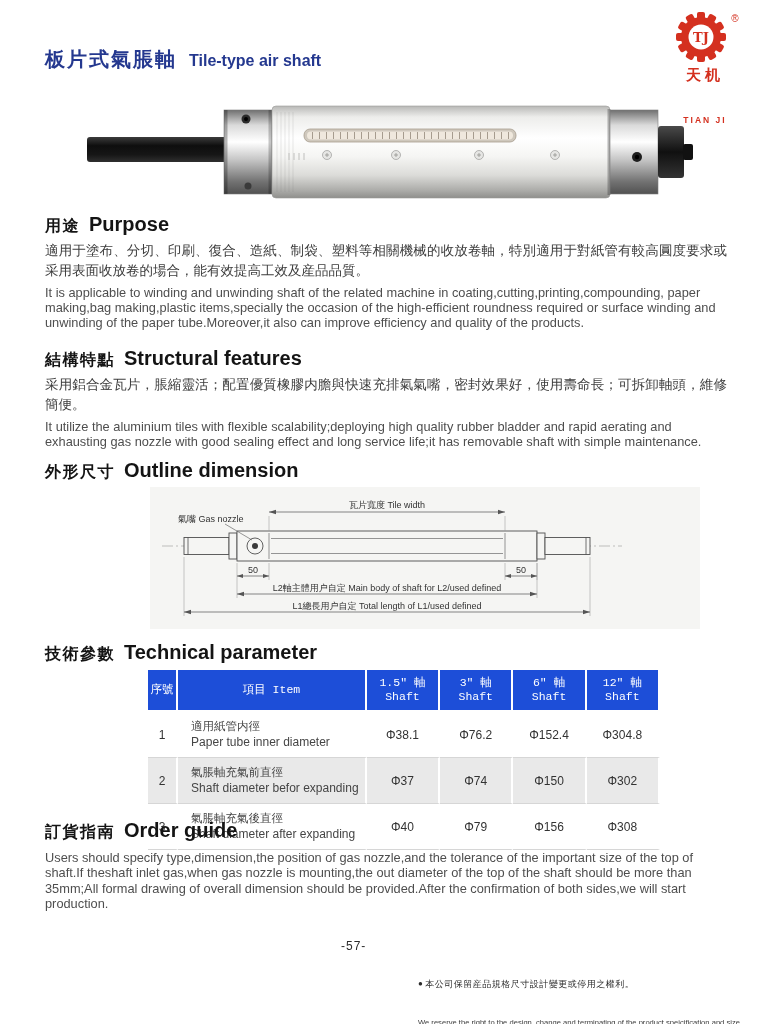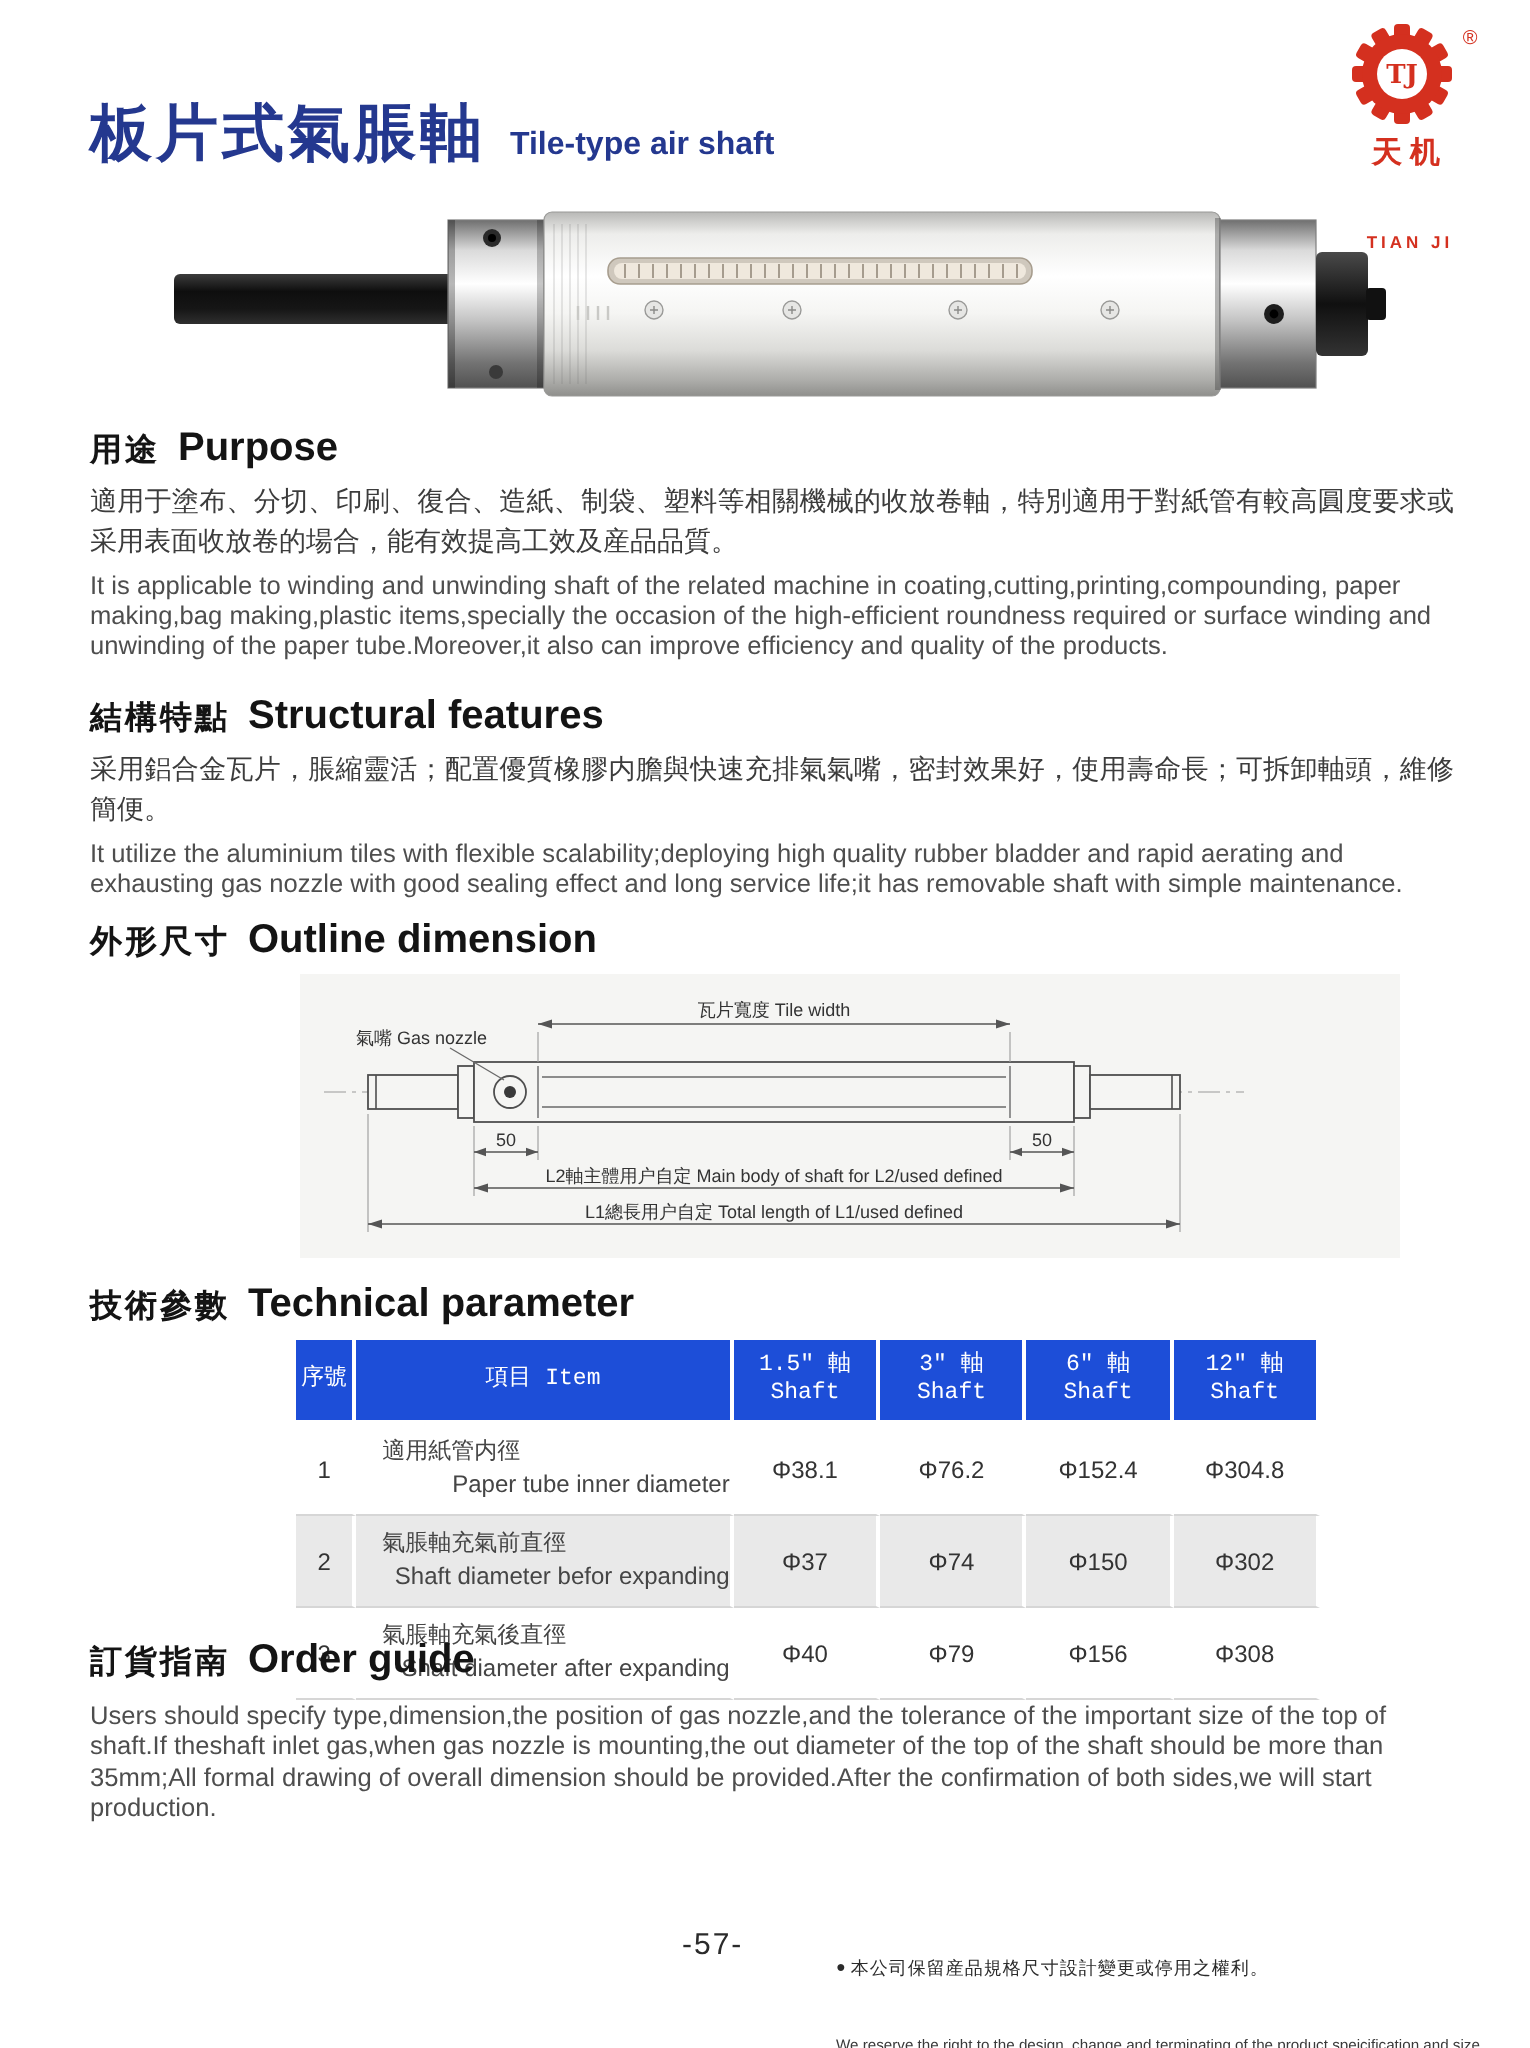--- a/index.html
+++ b/index.html
@@ -3,21 +3,21 @@
 <meta charset="utf-8">
 <style>
   * { margin:0; padding:0; box-sizing:border-box; }
   html,body { background:#ffffff; }
   body { font-family:"Liberation Sans","DejaVu Sans",sans-serif; }
   .page { position:relative; width:765px; height:1024px; background:#fff; overflow:hidden; margin:0 auto; }
   .abs { position:absolute; }
 
   
   .title-row { top:46px; left:45px; display:flex; align-items:baseline; gap:12px; }
-  .title-cn { font-size:31px; font-weight:bold; color:#24388f; letter-spacing:2px; }
+  .title-cn { font-size:20px; font-weight:bold; color:#24388f; letter-spacing:2px; }
   .title-en { font-size:16px; font-weight:bold; color:#24388f; }
 
   
   .logo { top:12px; right:18px; width:84px; text-align:center; color:#d4301f; }
   .logo .name-cn { font-family:"DejaVu Serif","Liberation Serif",serif; font-size:15px; font-weight:bold; letter-spacing:4px; line-height:1; margin-top:2px; }
   .logo .name-en { font-size:8.5px; font-weight:bold; letter-spacing:2px; line-height:1.3;margin-top:32px; }
 
   
   .sec-heading { display:flex; align-items:baseline; gap:9px; color:#141414; }
   .sec-heading .cn { font-size:16px; font-weight:bold; letter-spacing:1.5px; }
@@ -34,25 +34,25 @@
   
   .tp-table { border-collapse:separate; border-spacing:0; table-layout:fixed; width:512px; }
   .tp-table th { background:#1d4ed8; color:#ffffff; font-weight:normal; font-size:11.5px;
                  height:42px; border-right:2px solid #fff; border-bottom:2px solid #fff;
                  text-align:center; vertical-align:middle; line-height:1.25; padding:0 2px;font-family:Liberation Mono, monospace; }
   .tp-table td { height:46px; border-right:2px solid #fff; border-bottom:1px solid #d6d6d6;
                  text-align:center; vertical-align:middle; font-size:12px; color:#333; background:#fff; }
   .tp-table tr.alt td { background:#e9e9e9; }
   .tp-table td.item-cell { text-align:left; padding-left:13px; }
   .item-cn { font-size:11.5px; color:#454545; line-height:1.35; }
-  .item-en { font-size:12px; color:#454545; line-height:1.25;text-align:right; }
+  .item-en { font-size:12px; color:#454545; line-height:1.25; }
   .col-no { width:30px; } .col-item { width:188px; } .col-v { width:73px; }
 
   
-  .page-num { top:964px; left:341px; font-size:15px; color:#2b2b2b; letter-spacing:1px; }
+  .page-num { top:939px; left:341px; font-size:12px; color:#2b2b2b; letter-spacing:1px; }
   .footer-note { top:979px; left:418px; width:330px; color:#2b2b2b; }
   .footer-note .cn { font-size:9px; letter-spacing:0.5px; line-height:1.25; }
   .footer-note .en { font-size:7.6px; color:#3a3a3a; line-height:1.3;margin-top:28px; }
   .footer-note .bullet { font-size:8px; margin-right:2px; vertical-align:1px; }
 </style>
 </head>
 <body>
 
 <div class="page">
 

